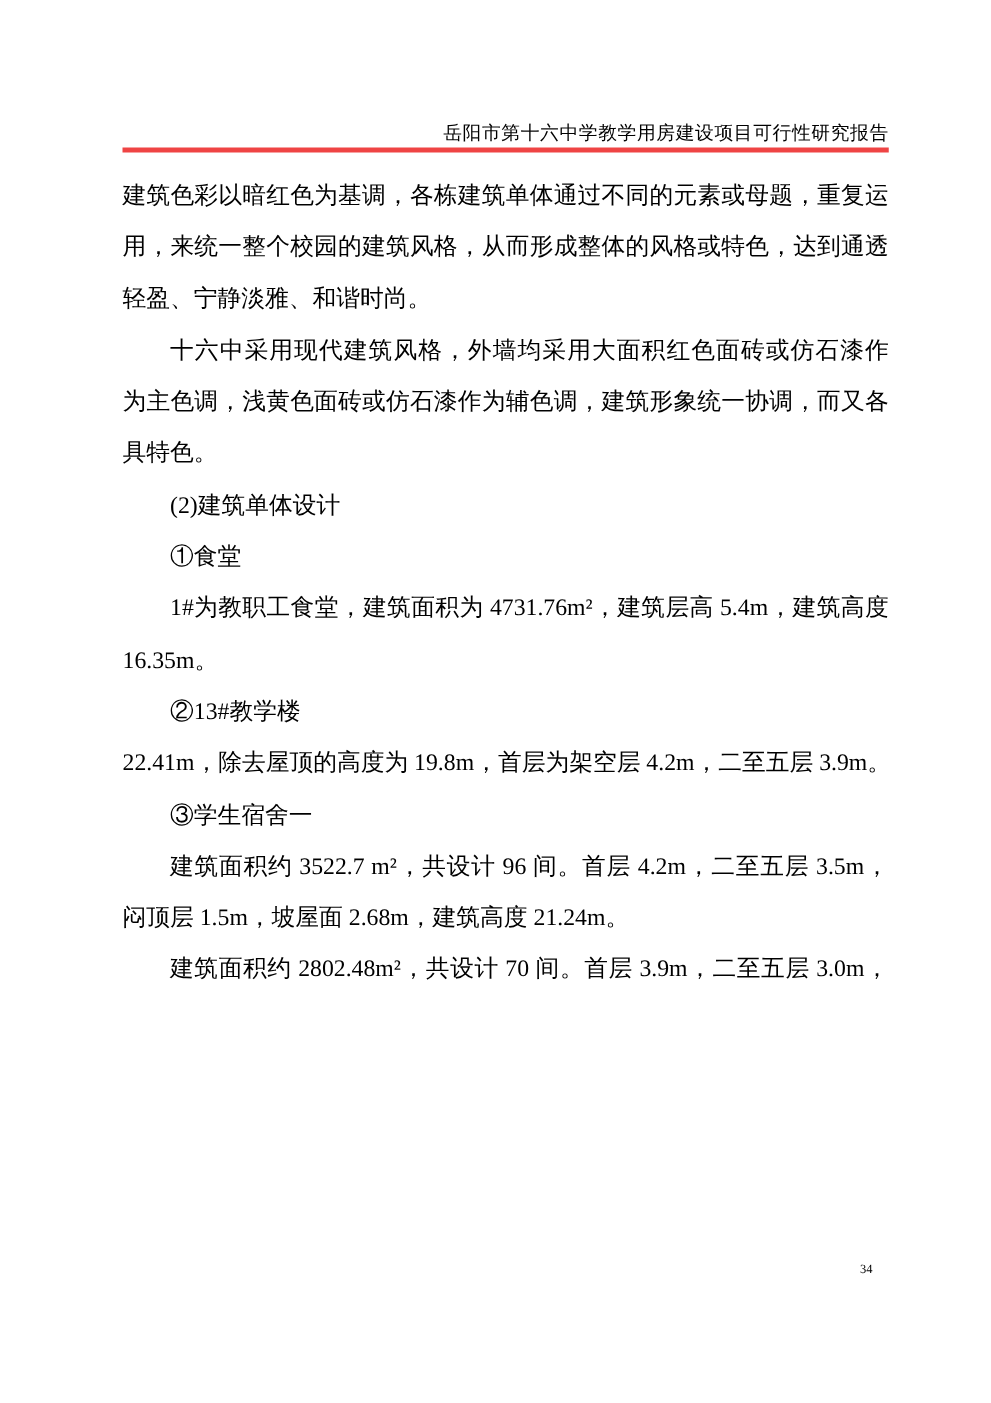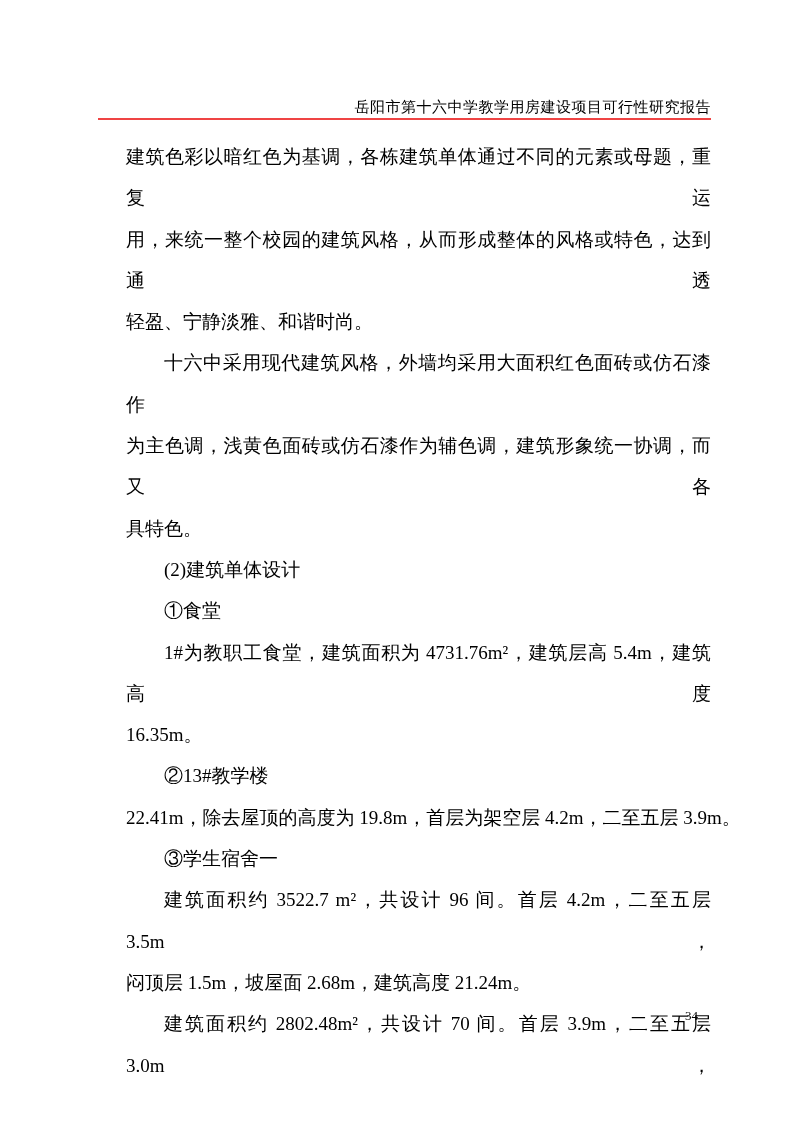--- a/index.html
+++ b/index.html
@@ -15,54 +15,53 @@
   }
   .page-header {
     position: absolute;
     top: 98px;
     left: 98px;
     width: 613px;
     text-align: right;
     font-size: 15px;
     line-height: 19px;
     letter-spacing: 0.5px;
-    border-bottom: 2px solid #ef4444;
+    border-bottom: 4px solid #ef4444;
     padding-bottom: 1px;
     white-space: nowrap;
   }
   .doc-body {
     position: absolute;
     top: 136px;
     left: 98px;
     width: 613px;
     font-size: 19px;
     line-height: 41.3px;
   }
   .para { margin: 0; }
   .tline {
     white-space: nowrap;
     text-align: left;
-    margin-left: 28px;
   }
   
   .jl {
     white-space: normal;
     text-align: justify;
     text-align-last: justify;
     text-justify: inter-character;
   }
   
   .ind { text-indent: 38px; }
   .page-footer {
     position: absolute;
     top: 1008px;
     left: 652px;
     width: 46px;
     text-align: right;
-    font-size: 13px;
+    font-size: 10px;
     line-height: 16px;
   }
 </style>
 </head>
 <body>
 
 <div class="page">
 
   <div class="page-header">
     <span>岳阳市第十六中学教学用房建设项目可行性研究报告</span>

